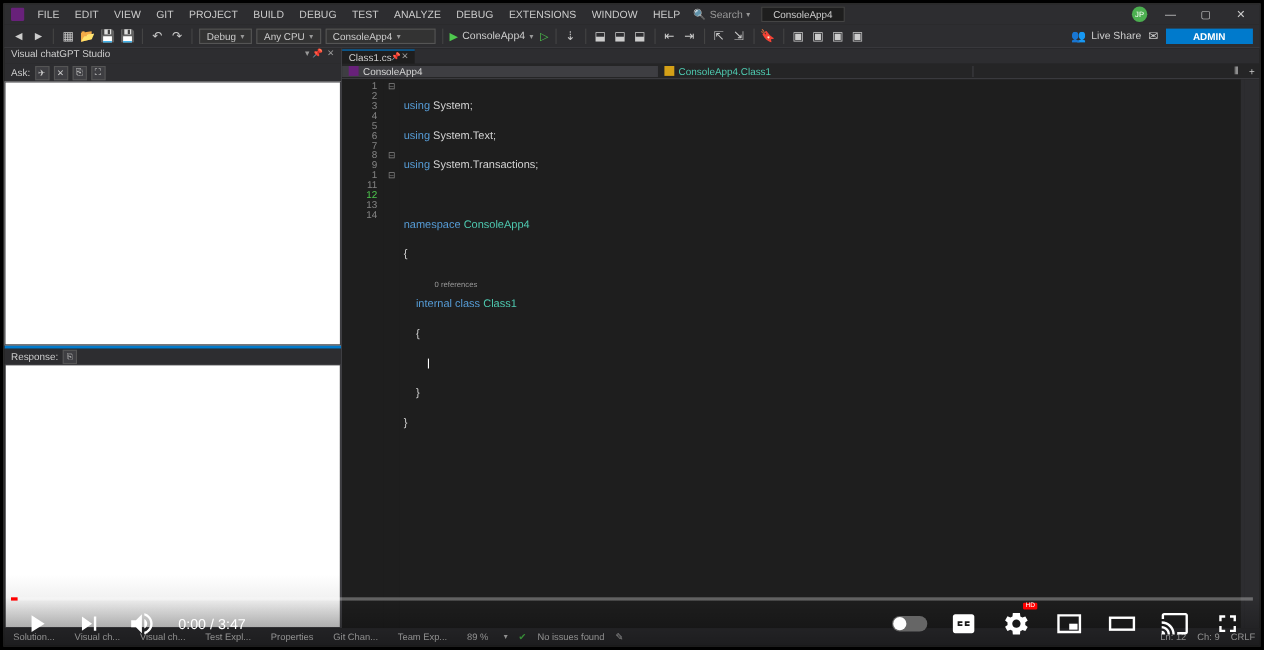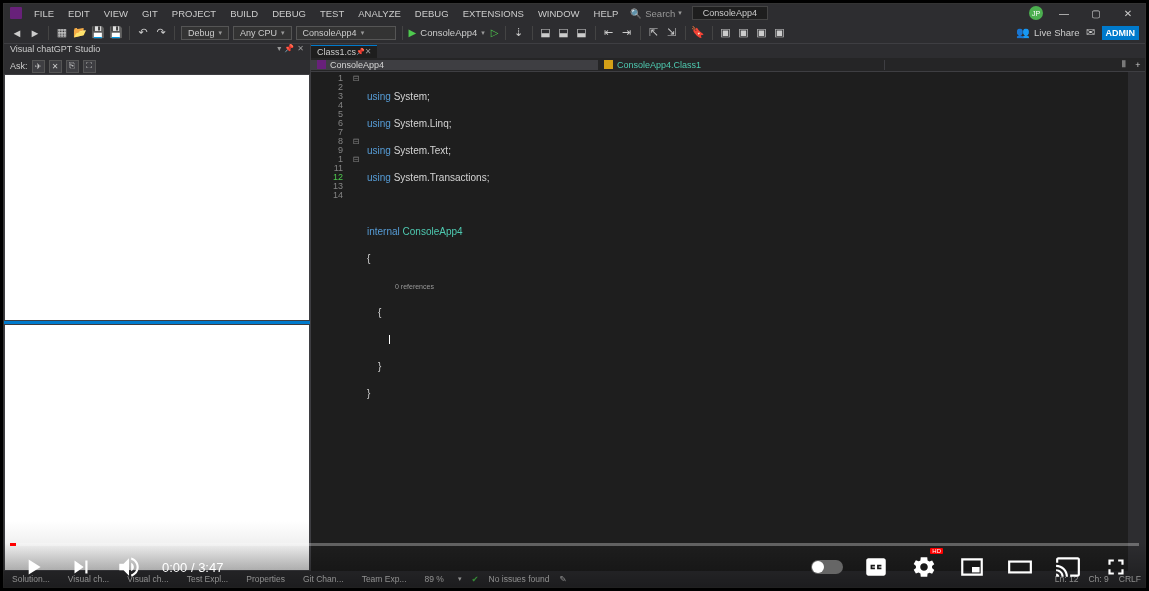--- a/index.html
+++ b/index.html
@@ -14,21 +14,21 @@
 .titlebar .avatar{width:14px;height:14px;border-radius:50%;background:#4caf50;color:#fff;font-size:7px;display:flex;align-items:center;justify-content:center}
 .titlebar .win-btn{width:22px;text-align:center;color:#ccc;font-size:10px;cursor:pointer}
 .toolbar{height:22px;background:#2d2d30;display:flex;align-items:center;font-size:9.5px;color:#ccc;padding:0 6px;gap:4px;border-bottom:1px solid #3e3e42}
 .toolbar .sep{width:1px;height:14px;background:#444;margin:0 2px}
 .toolbar .dd{background:#333;border:1px solid #555;padding:1px 6px;font-size:9px;color:#ccc;display:flex;align-items:center;gap:4px}
 .toolbar .dd::after{content:"▾";font-size:7px;color:#999}
 .toolbar .play{color:#4ec94e;font-size:10px}
 .toolbar .play-out{color:#ccc}
 .toolbar .ico{width:14px;height:14px;display:inline-flex;align-items:center;justify-content:center;font-size:11px;color:#ccc}
 .toolbar .tspacer{flex:1}
-.toolbar .admin{background:#007acc;color:#fff;padding:2px 4px;font-size:9px;font-weight:600}
+.toolbar .admin{background:#007acc;color:#fff;padding:2px 25px;font-size:9px;font-weight:600}
 .main{flex:1;display:flex;overflow:hidden}
 .left-panel{width:307px;display:flex;flex-direction:column;background:#252526;border-right:1px solid #3e3e42}
 .panel-title{height:14px;background:#2d2d30;color:#ccc;font-size:9px;padding:0 6px;display:flex;align-items:flex-start}
 .panel-title .ptspacer{flex:1}
 .panel-title .ptico{font-size:8px;color:#999;margin-left:3px;cursor:pointer}
 .ask-row{height:16px;background:#2d2d30;padding:0 6px;display:flex;align-items:center;gap:4px;font-size:9px;color:#ccc}
 .ask-row .ab{width:13px;height:13px;background:#3e3e42;border:1px solid #555;display:flex;align-items:center;justify-content:center;font-size:8px;cursor:pointer}
 .ask-area{flex:1;background:#fff;border:1px solid #3e3e42;position:relative}
 .resp-label{height:14px;background:#2d2d30;padding:0 6px;display:flex;align-items:center;gap:4px;font-size:9px;color:#ccc}
 .resp-label .rb{width:13px;height:13px;background:#3e3e42;border:1px solid #555;display:flex;align-items:center;justify-content:center;font-size:7px}
@@ -163,20 +163,24 @@
       </div>
       <div class="ask-row">
         <span>Ask:</span>
         <div class="ab">✈</div>
         <div class="ab">✕</div>
         <div class="ab">⎘</div>
         <div class="ab">⛶</div>
       </div>
       <div class="ask-area"></div>
       <div class="divider"></div>
+      <div class="resp-label">
+        <span>Response:</span>
+        <div class="rb">⎘</div>
+      </div>
       <div class="resp-area"></div>
     </div>
 
     <div class="editor">
       <div class="tabstrip">
         <div class="tab">
           <span>Class1.cs</span>
           <span class="pin">📌</span>
           <span class="tx">✕</span>
         </div>
@@ -222,27 +226,27 @@
             <div>⊟</div>
             <div></div>
             <div>⊟</div>
             <div></div>
             <div></div>
             <div></div>
             <div></div>
         </div>
         <div class="code">
           <div><span class="kw">using</span><span class="ns"> System;</span></div>
-          <div><span class="kw">using</span><span class="ns"> System.Linq;</span></div>
           <div><span class="kw">using</span><span class="ns"> System.Text;</span></div>
           <div><span class="kw">using</span><span class="ns"> System.Transactions;</span></div>
           <div></div>
-          <div><span class="kw">internal </span><span class="cls">ConsoleApp4</span></div>
+          <div><span class="kw">namespace </span><span class="cls">ConsoleApp4</span></div>
           <div>{</div>
           <div style="padding-left:28px"><span class="codelens">0 references</span></div>
+          <div style="margin-top:-9px"><span class="kw">    internal class </span><span class="cls">Class1</span></div>
           <div>    {</div>
           <div>        <span class="cursor"></span></div>
           <div>    }</div>
           <div>}</div>
         </div>
         <div class="minimap"></div>
         <div class="vscroll"></div>
       </div>
     </div>
   </div>

